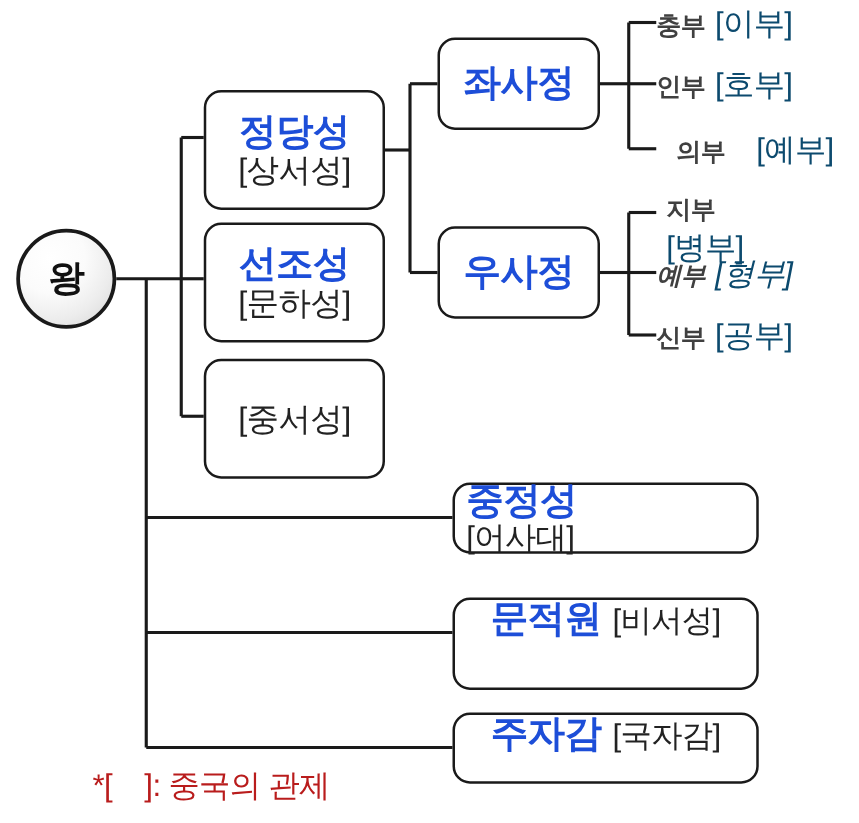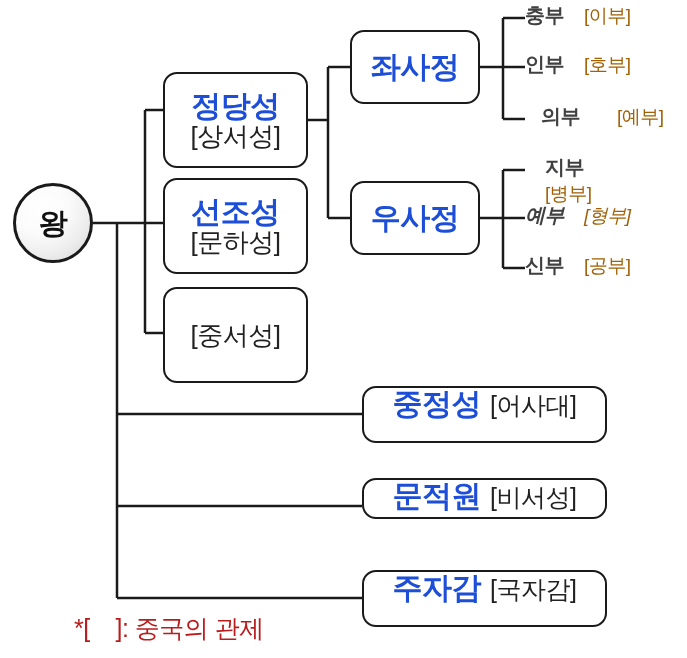--- a/index.html
+++ b/index.html
@@ -94,25 +94,25 @@
     align-items: baseline;
     white-space: nowrap;
   }
   .leaf-name {
     font-size: 20px;
     font-weight: bold;
     letter-spacing: -0.5px;
     color: #404040;
   }
   .leaf-alt {
-    font-size: 19px;
+    font-size: 25px;
     font-weight: normal;
     letter-spacing: -0.5px;
-    margin-left: 20px;
-    color: #a16207;
+    margin-left: 8px;
+    color: #0c4a6e;
   }
 
   
   .footnote {
     position: absolute;
     left: 74px;
     top: 612px;
     font-size: 25px;
     letter-spacing: -0.5px;
     white-space: pre;
@@ -207,26 +207,26 @@
   <div class="leaf-row" style="left:525px; top:202px;font-style:italic;">
     <span class="leaf-name">예부</span>
     <span class="leaf-alt">[형부]</span>
   </div>
 
   <div class="leaf-row" style="left:525px; top:252px;">
     <span class="leaf-name">신부</span>
     <span class="leaf-alt">[공부]</span>
   </div>
 
-  <div class="node-box inline-box" style="left:362px; top:386px; width:245px; height:57px;">
+  <div class="node-box inline-box" style="left:362px; top:386px; width:245px; height:57px;flex-direction:column;">
     <span class="node-name">중정성</span>
     <span class="node-alt">[어사대]</span>
   </div>
 
-  <div class="node-box inline-box" style="left:362px; top:478px; width:245px; height:41px;">
+  <div class="node-box inline-box" style="left:362px; top:478px; width:245px; height:74px;">
     <span class="node-name">문적원</span>
     <span class="node-alt">[비서성]</span>
   </div>
 
   <div class="node-box inline-box" style="left:362px; top:570px; width:245px; height:57px;">
     <span class="node-name">주자감</span>
     <span class="node-alt">[국자감]</span>
   </div>
 
   <div class="footnote">*[    ]: 중국의 관제</div>

